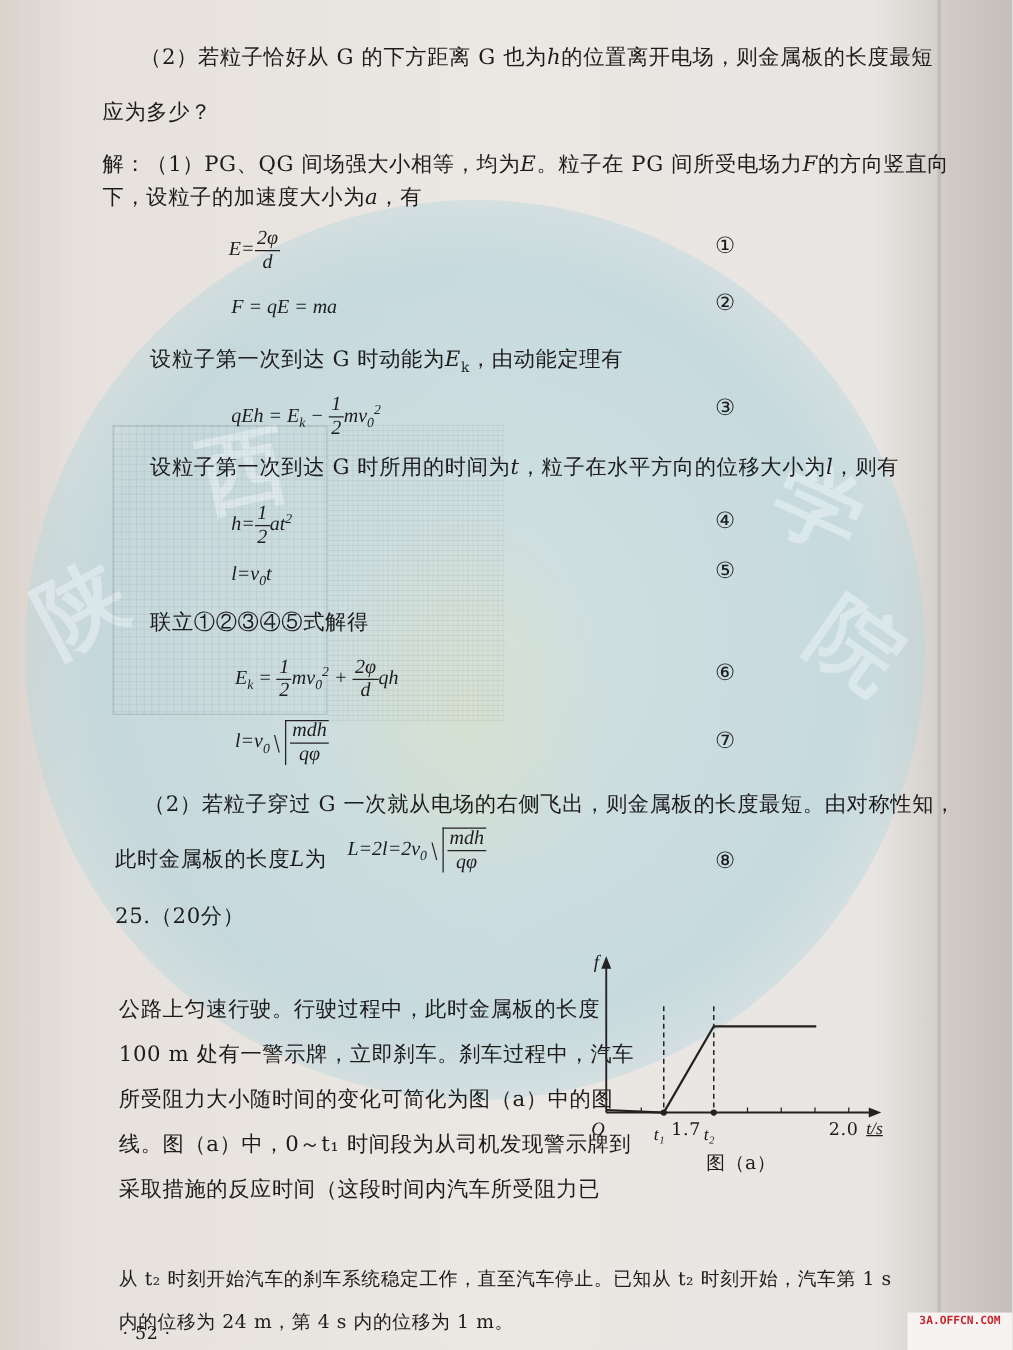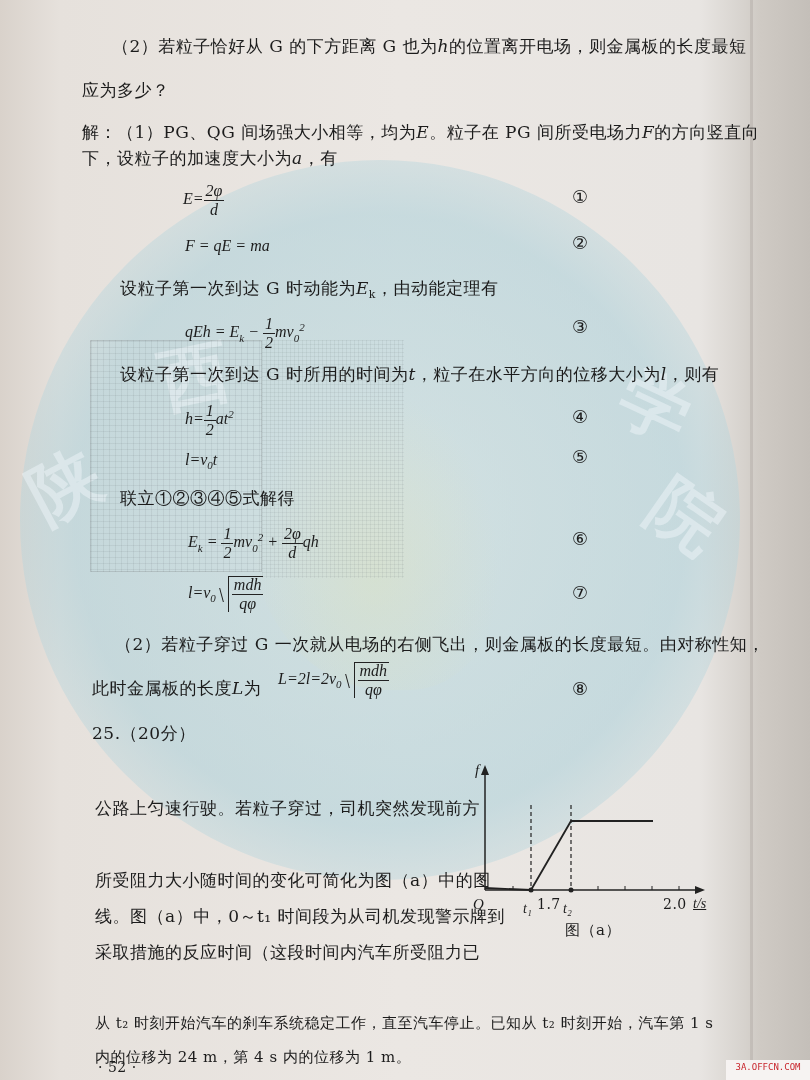--- a/index.html
+++ b/index.html
@@ -25,22 +25,22 @@
   .frac{display:inline-block;vertical-align:middle;text-align:center;font-style:italic;}
   .frac .n{display:block;border-bottom:1px solid #222;padding:0 2px;line-height:1.05;}
   .frac .d{display:block;line-height:1.1;}
   .sqrt{display:inline-block;vertical-align:middle;position:relative;padding-left:12px;}
   .sqrt:before{content:"";position:absolute;left:0;top:12px;width:5px;height:14px;border-right:1.3px solid #222;transform:skewX(15deg);}
   .sqrt .inner{display:inline-block;border-top:1.3px solid #222;border-left:1.3px solid #222;padding-left:3px;text-decoration:underline;}
   i{font-style:italic;}
   sub{font-size:11px;}
   sup{font-size:11px;}
   .chart{position:absolute;left:455px;top:755px;width:260px;height:190px;}
-  .footer-mark{position:absolute;right:0;bottom:0;width:84px;height:20px;background:#f6f3f2;color:#c8252c;
-    font-family:"DejaVu Sans Mono",monospace;font-size:9px;font-weight:normal;text-align:center;line-height:14px;}
+  .footer-mark{position:absolute;right:0;bottom:0;width:84px;height:30px;background:#f6f3f2;color:#c8252c;
+    font-family:"DejaVu Sans Mono",monospace;font-size:9px;font-weight:bold;text-align:center;line-height:14px;}
 </style>
 </head>
 <body>
 
 <div class="page">
   <div class="wm"></div>
   <div class="wm-swirl"></div>
   <div class="wm-text" style="left:30px;top:440px;transform:rotate(-28deg);">陕</div>
   <div class="wm-text" style="left:160px;top:330px;transform:rotate(-12deg);">西</div>
   <div class="wm-text" style="left:620px;top:360px;transform:rotate(25deg);">学</div>
@@ -105,21 +105,22 @@
   <div class="txt" style="left:115px;top:636px;">（2）若粒子穿过 G 一次就从电场的右侧飞出，则金属板的长度最短。由对称性知，</div>
   <div class="txt" style="left:92px;top:680px;">
     <span>此时金属板的长度</span><i>L</i><span>为</span>
   </div>
   <div class="eq" style="left:278px;top:662px;">
     L=2l=2v<sub>0</sub><span class="sqrt"><span class="inner"><span class="frac"><span class="n">mdh</span><span class="d">qφ</span></span></span></span>
   </div>
   <div class="num" style="left:572px;top:680px;">⑧</div>
 
   <div class="txt" style="left:92px;top:725px;">25.（20分）</div>
-  <div class="txt" style="left:95px;top:800px;">公路上匀速行驶。若粒子穿过，司机突然发现前方</div>
+  <div class="txt" style="left:95px;top:800px;">公路上匀速行驶。行驶过程中，此时金属板的长度</div>
+  <div class="txt" style="left:95px;top:836px;">100 m 处有一警示牌，立即刹车。刹车过程中，汽车</div>
   <div class="txt" style="left:95px;top:872px;">所受阻力大小随时间的变化可简化为图（a）中的图</div>
   <div class="txt" style="left:95px;top:908px;">线。图（a）中，0～t₁ 时间段为从司机发现警示牌到</div>
   <div class="txt" style="left:95px;top:944px;">采取措施的反应时间（这段时间内汽车所受阻力已</div>
   <div class="txt" style="left:95px;top:1016px;font-size:15px;">从 t₂ 时刻开始汽车的刹车系统稳定工作，直至汽车停止。已知从 t₂ 时刻开始，汽车第 1 s</div>
   <div class="txt" style="left:95px;top:1050px;font-size:15px;text-align:center;">内的位移为 24 m，第 4 s 内的位移为 1 m。</div>
 
   <div class="chart">
     <svg width="260" height="190" viewBox="0 0 260 190">
 
       <line x1="30" y1="135" x2="245" y2="135" stroke="#222" stroke-width="1.5"></line>

